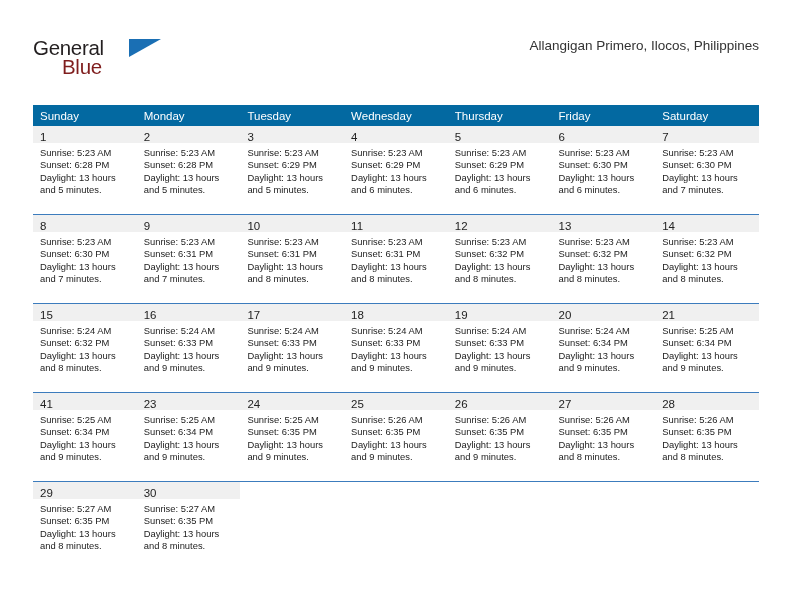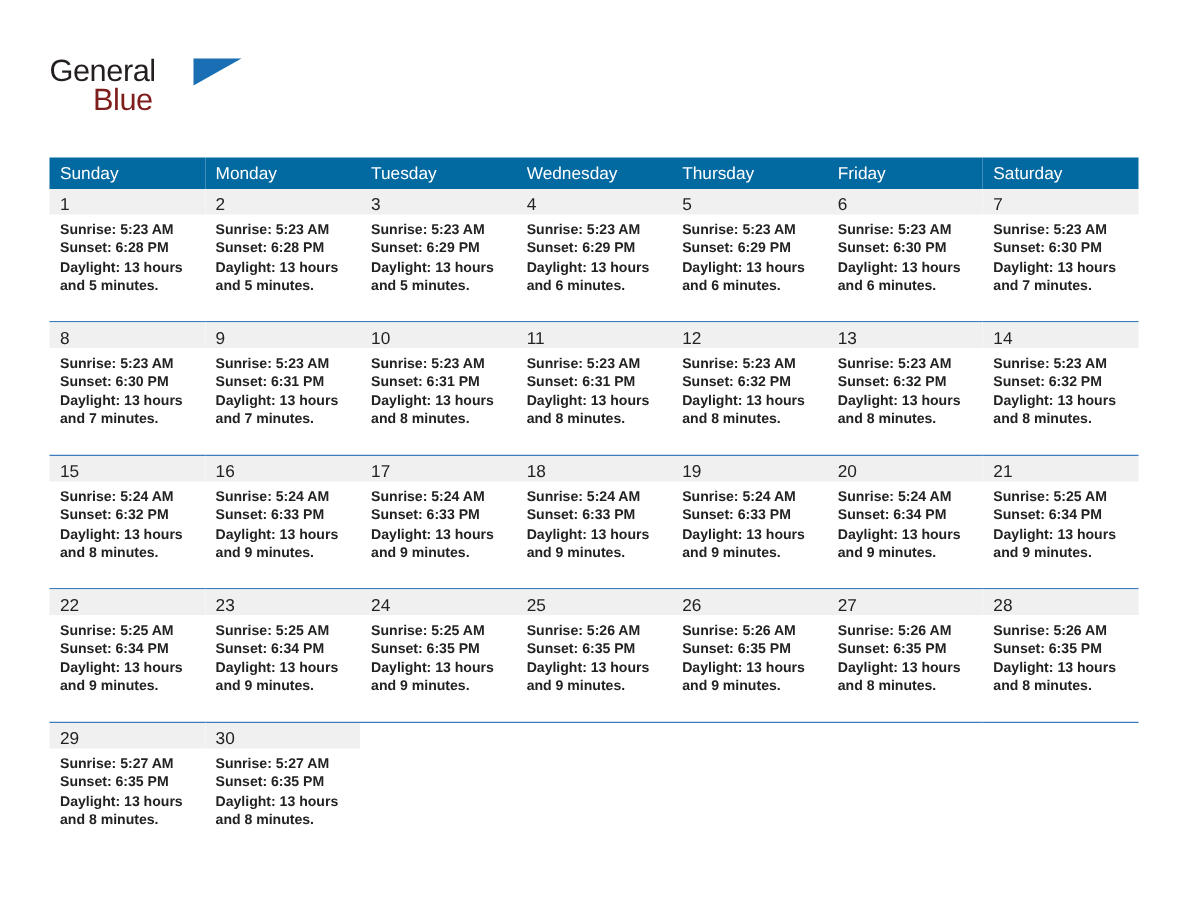--- a/index.html
+++ b/index.html
@@ -135,21 +135,20 @@
     color: #222222;
     line-height: 15px;
     font-family: "Liberation Sans", sans-serif;
   }
   .dayinfo {
     padding: 4px 6px 0 7px;
     font-size: 9.4px;
     line-height: 12.4px;
     color: #222222;
     font-family: "Liberation Sans", sans-serif;
-    font-weight: bold;
   }
   .dayinfo div {
     white-space: nowrap;
   }
   .empty-cell {
     height: 88px;
     background: #ffffff;
   }
 </style>
 </head>
@@ -159,20 +158,21 @@
 
   <div class="header">
 
     <div class="logo">
       <span class="logo-general">General</span>
       <span class="logo-tri"></span>
       <span class="logo-blue">Blue</span>
     </div>
 
     <div class="title-block">
+      <div class="cal-subtitle">Allangigan Primero, Ilocos, Philippines</div>
     </div>
 
   </div>
 
   <table class="calendar">
     <thead>
       <tr>
         <th>Sunday</th>
         <th>Monday</th>
         <th>Tuesday</th>
@@ -416,21 +416,21 @@
                 <div>Sunset: 6:34 PM</div>
                 <div>Daylight: 13 hours</div>
                 <div>and 9 minutes.</div>
               </div>
             </div>
           </td>
         </tr>
         <tr class="week-row">
           <td>
             <div class="daycell filled">
-              <div class="daynum-band"><span class="daynum">22</span></div>
+              <div class="daynum-band"><span class="daynum">41</span></div>
               <div class="dayinfo">
                 <div>Sunrise: 5:25 AM</div>
                 <div>Sunset: 6:34 PM</div>
                 <div>Daylight: 13 hours</div>
                 <div>and 9 minutes.</div>
               </div>
             </div>
           </td>
           <td>
             <div class="daycell filled">

